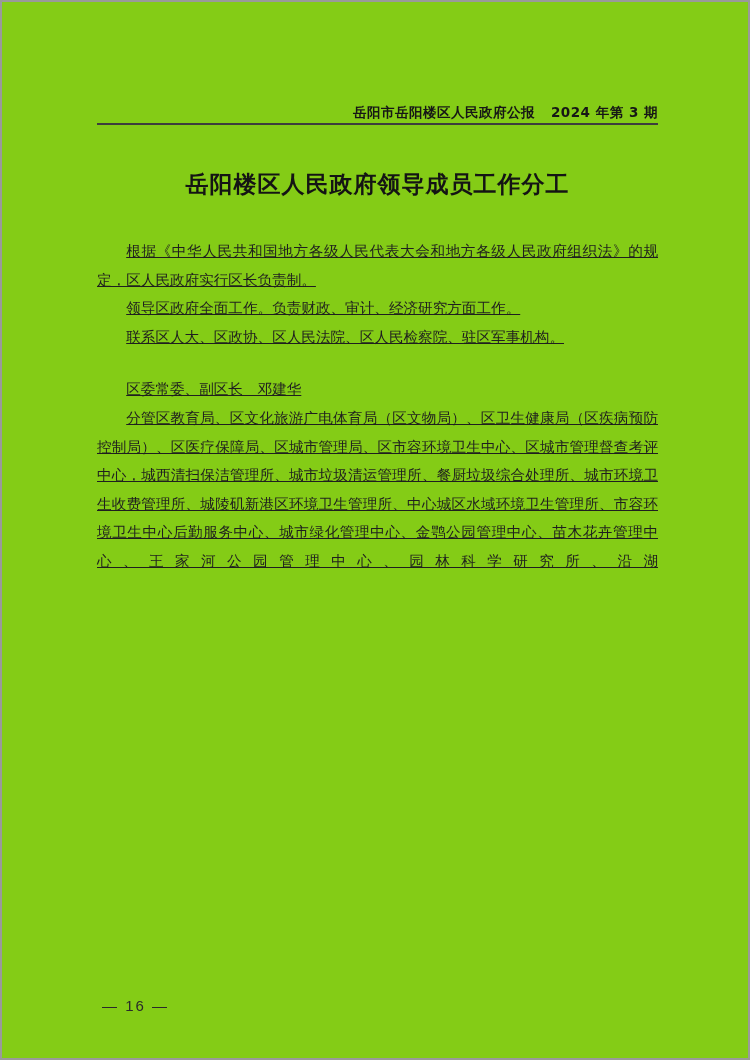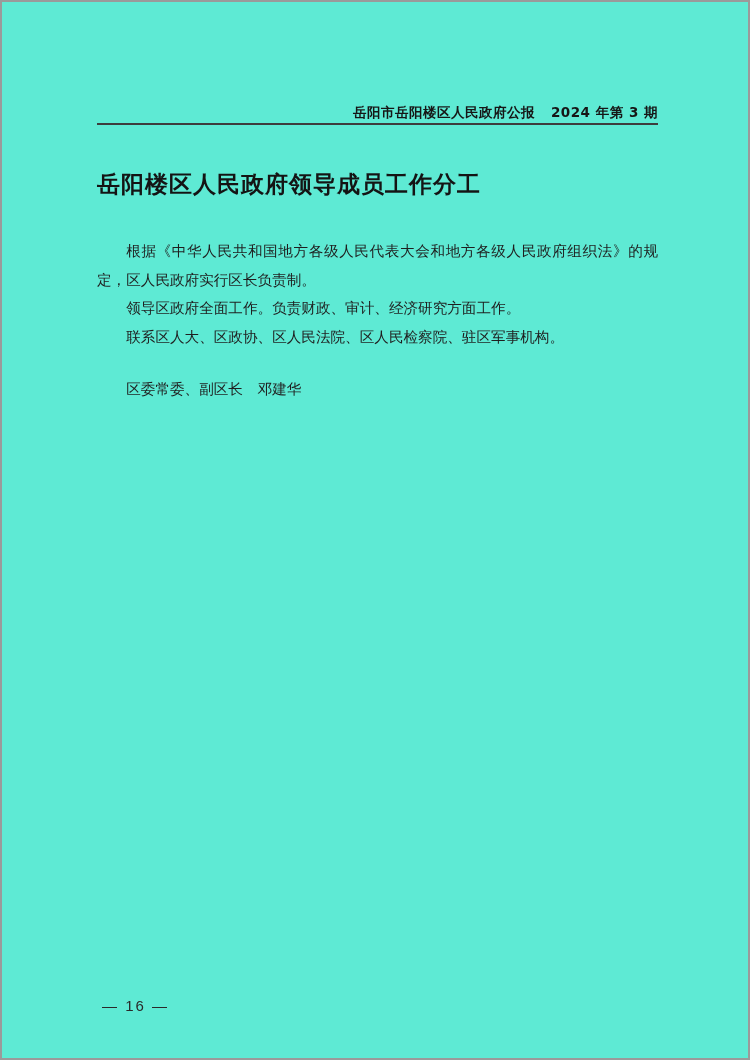--- a/index.html
+++ b/index.html
@@ -1,21 +1,21 @@
 <!DOCTYPE html>
 <html><head>
 <meta charset="utf-8">
 <style>
   html, body { margin: 0; padding: 0; background: #ffffff; }
   .page {
     position: relative;
     width: 750px;
     height: 1060px;
     box-sizing: border-box;
-    background: #5eead4;
+    background: #84cc16;
     border: 2px solid #9a9a9a;
     padding: 0 90px 0 95px;
     overflow: hidden;
     color: #1c1c1c;
     font-family: "Liberation Serif", "DejaVu Serif", serif;
   }
   .page-header {
     margin-top: 102px;
     text-align: right;
     font-family: "DejaVu Sans", "Liberation Sans", sans-serif;
@@ -27,37 +27,39 @@
   }
   .journal { margin-right: 2px; }
   .issue { margin-left: 14px; }
   .header-rule {
     margin-top: 3px;
     height: 0;
     border-bottom: 2px solid #3d3d3d;
   }
   .doc-title {
     margin-top: 46px;
+    text-align: center;
     font-weight: bold;
     font-size: 23px;
     line-height: 28px;
     letter-spacing: 1px;
     color: #141414;
     font-family: "Liberation Serif", "DejaVu Serif", serif;
   }
   .doc-body {
     margin-top: 38px;
     font-size: 14.6px;
     line-height: 28.6px;
     text-align: justify;
     color: #1f1f1f;
   }
   .doc-body p {
     margin: 0;
     text-indent: 2em;
+    text-decoration: underline;
   }
   .doc-body p.sect { margin-top: 24px; }
   .doc-body p.cont { text-align-last: justify; }
   .page-number {
     position: absolute;
     left: 100px;
     bottom: 44px;
     font-size: 15px;
     letter-spacing: 2px;
     color: #2a2a2a;
@@ -74,17 +76,18 @@
   </div>
   <div class="header-rule"></div>
 
   <h1 class="doc-title">岳阳楼区人民政府领导成员工作分工</h1>
 
   <div class="doc-body">
     <p>根据《中华人民共和国地方各级人民代表大会和地方各级人民政府组织法》的规定，区人民政府实行区长负责制。</p>
     <p>领导区政府全面工作。负责财政、审计、经济研究方面工作。</p>
     <p>联系区人大、区政协、区人民法院、区人民检察院、驻区军事机构。</p>
     <p class="sect">区委常委、副区长　邓建华</p>
+    <p class="cont">分管区教育局、区文化旅游广电体育局（区文物局）、区卫生健康局（区疾病预防控制局）、区医疗保障局、区城市管理局、区市容环境卫生中心、区城市管理督查考评中心，城西清扫保洁管理所、城市垃圾清运管理所、餐厨垃圾综合处理所、城市环境卫生收费管理所、城陵矶新港区环境卫生管理所、中心城区水域环境卫生管理所、市容环境卫生中心后勤服务中心、城市绿化管理中心、金鹗公园管理中心、苗木花卉管理中心、王家河公园管理中心、园林科学研究所、沿湖</p>
   </div>
 
   <div class="page-number">— 16 —</div>
 
 </div>
 
 </body></html>

